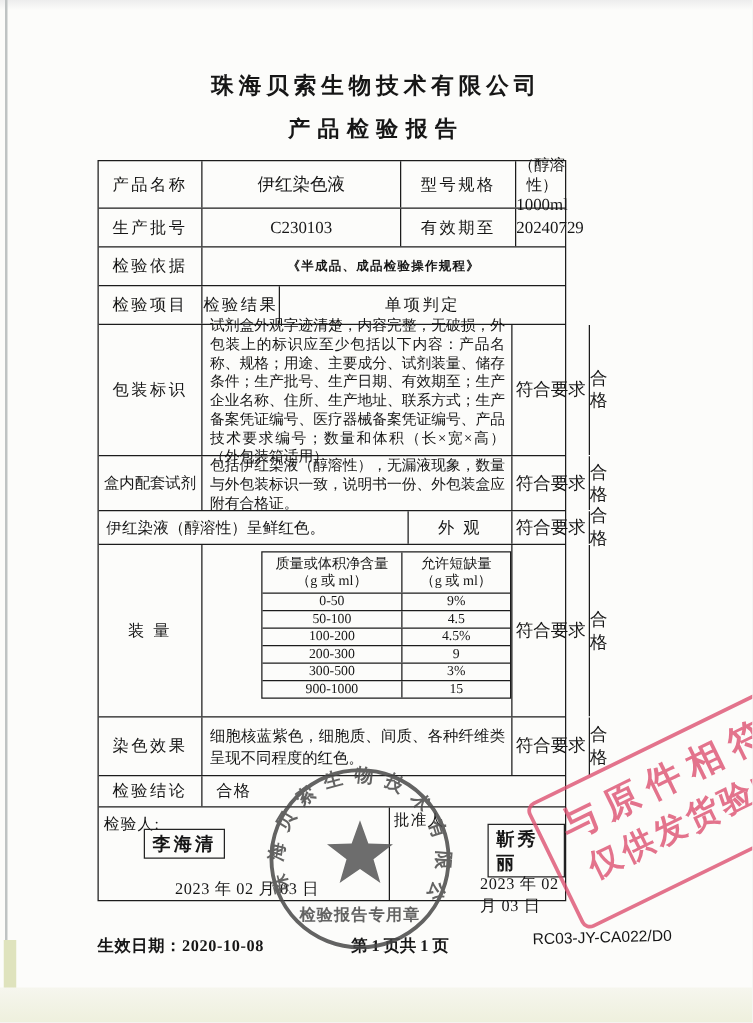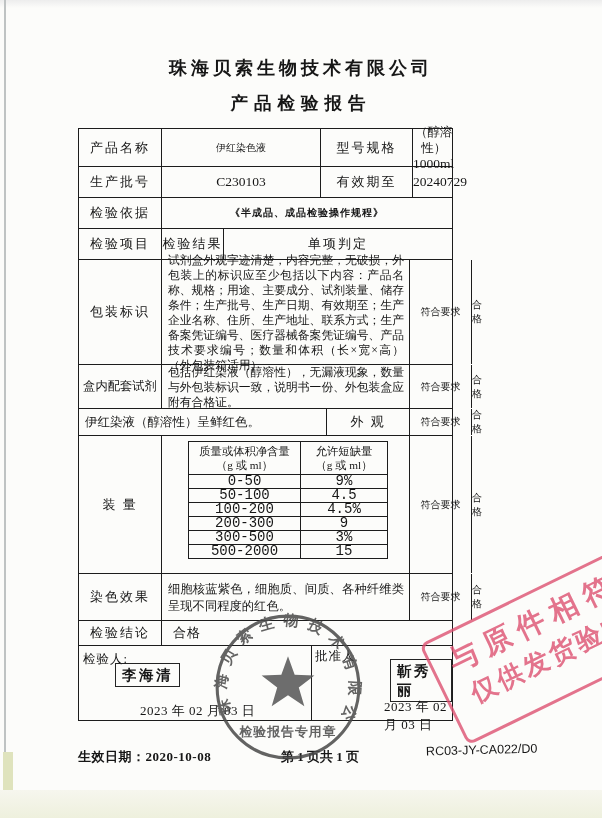--- a/index.html
+++ b/index.html
@@ -15,47 +15,47 @@
   .title1 { position:absolute; top:56px; left:0; width:100%; text-align:center; font-size:18px; font-weight:bold; letter-spacing:4px; }
   .title2 { position:absolute; top:91px; left:0; width:100%; text-align:center; font-size:17.5px; font-weight:bold; letter-spacing:6px; }
 
   .rpt { position:absolute; left:78px; top:128px; width:375px; border:1.8px solid var(--ink); }
   .t-row { display:flex; border-bottom:1.6px solid var(--ink); }
   .t-row:last-child { border-bottom:none; }
   .cell { border-right:1.6px solid var(--ink); display:flex; align-items:center; justify-content:center; }
   .cell:last-child { border-right:none; }
   .lbl { font-size:13px; letter-spacing:2px; text-align:center; }
   .lbl-sm { font-size:12.3px; letter-spacing:0; }
-  .kai { font-size:10px; }
+  .kai { font-size:14px; }
   .req { display:block; font-size:11.8px; line-height:15px; padding:3px 5px 2px 6px; text-align:justify; }
   
   .w-c1 { width:83px; flex:none; }
   .w-v1 { width:159px; flex:none; }
   .w-c3 { width:92px; flex:none; }
   .w-req { width:248px; flex:none; }
   .w-res { width:62px; flex:none; }
   .flexfill { flex:1; }
   
   .h-r1 { height:38px; } .h-r2 { height:31px; } .h-r3 { height:31px; } .h-r4 { height:31px; }
   .h-r5 { height:105px; } .h-r6 { height:44px; } .h-r7 { height:27px; } .h-r8 { height:138px; }
   .h-r9 { height:47px; } .h-r10 { height:25px; } .h-r11 { height:74px; }
 
   .val { font-size:13.5px; }
   .two-line { text-align:center; font-size:12.5px; line-height:16px; }
   .basis { font-size:10px; letter-spacing:1px; font-weight:bold;font-family:Liberation Mono, monospace; }
 
   
-  .fill-wrap { align-items:flex-start; justify-content:center; }
+  .fill-wrap { align-items:flex-start; justify-content:flex-end; }
   .fill-table { margin:5px 0 0 5px; width:200px; border:1.6px solid var(--ink); }
   .f-row { display:flex; border-bottom:1.3px solid var(--ink); }
   .f-row:last-child { border-bottom:none; }
   .f-c1 { width:112px; flex:none; border-right:1.4px solid var(--ink); text-align:center; }
   .f-c2 { flex:1; text-align:center; }
   .f-head { font-size:11.3px; line-height:13.5px; padding:3px 0 2px; }
-  .f-data { font-family:Liberation Mono, monospace; font-size:14px; line-height:13px; }
+  .f-data { font-family:Liberation Serif, serif; font-size:11px; line-height:13px; }
 
   .conc-cell { justify-content:flex-start; padding-left:11px; font-size:13px; letter-spacing:1px; }
 
   
   .sign-cell { position:relative; display:block; }
   .sign-left { width:233px; flex:none; border-right:1.6px solid var(--ink); }
   .mini-label { position:absolute; font-size:12.5px; letter-spacing:1px; }
   .name-stamp { position:absolute; border:1.8px solid #242424; padding:2px 6px 1px; font-size:14.5px; letter-spacing:2.5px; font-weight:bold; background:rgba(255,255,255,.15); }
   .sign-date { position:absolute; font-size:13px; letter-spacing:0.5px; }
 
@@ -176,21 +176,21 @@
           </div>
           <div class="f-row">
             <div class="f-c1 f-data">200-300</div>
             <div class="f-c2 f-data">9</div>
           </div>
           <div class="f-row">
             <div class="f-c1 f-data">300-500</div>
             <div class="f-c2 f-data">3%</div>
           </div>
           <div class="f-row">
-            <div class="f-c1 f-data">500-2000</div>
+            <div class="f-c1 f-data">900-1000</div>
             <div class="f-c2 f-data">15</div>
           </div>
         </div>
       </div>
       <div class="cell w-res kai">符合要求</div>
       <div class="cell flexfill kai">合格</div>
     </div>
 
     <div class="t-row h-r9">
       <div class="cell w-c1 lbl">染色效果</div>

